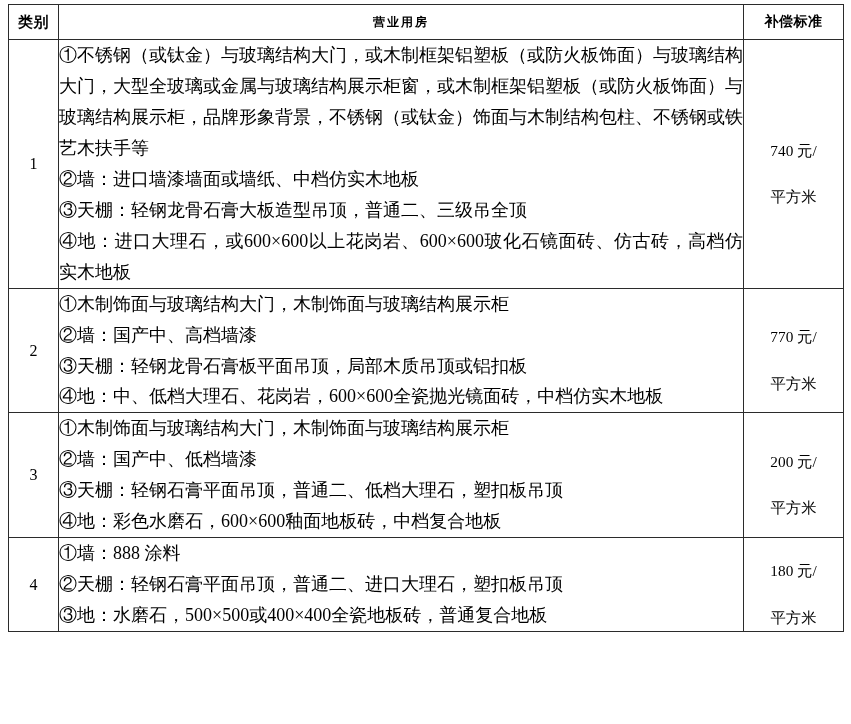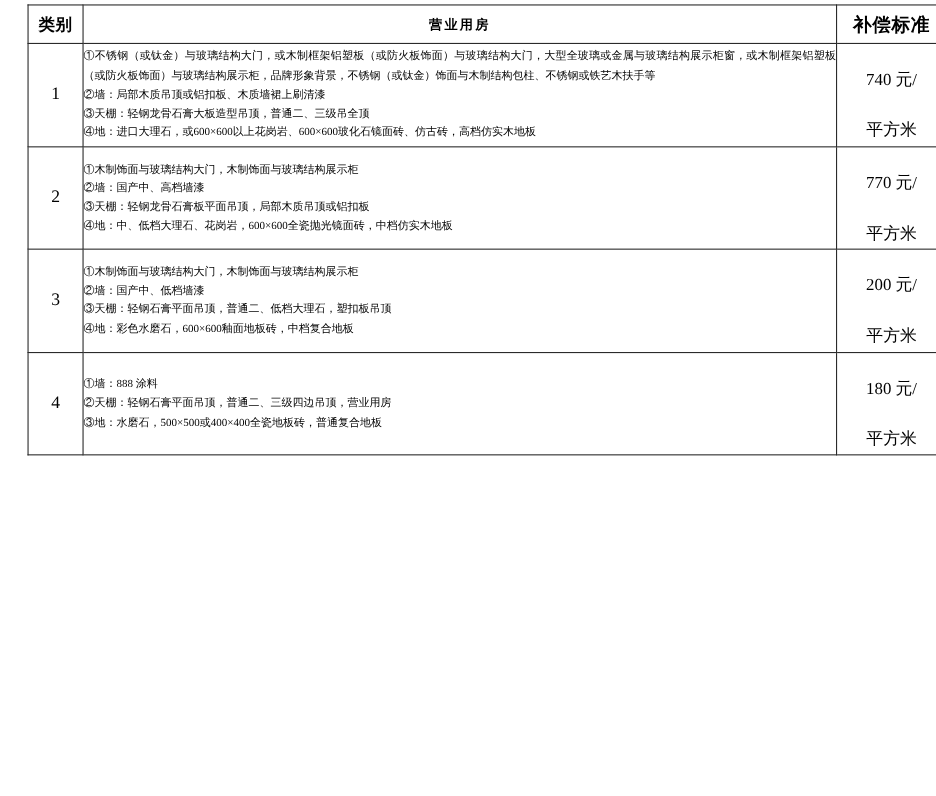--- a/index.html
+++ b/index.html
@@ -12,21 +12,21 @@
     height: 724px;
     font-family: "Liberation Serif", "DejaVu Serif", serif;
     color: #000000;
     overflow: hidden;
   }
   .page {
     position: relative;
     width: 851px;
     height: 724px;
     box-sizing: border-box;
-    padding: 4px 8px 0 25px;
+    padding: 4px 8px 0 8px;
   }
   table.comp-table {
     border-collapse: collapse;
     width: 835px;
     table-layout: fixed;
   }
   table.comp-table td,
   table.comp-table th {
     border: 1px solid #2b2b2b;
     vertical-align: middle;
@@ -38,29 +38,29 @@
 
   thead th {
     text-align: center;
     font-weight: bold;
     height: 34px;
     font-size: 17px;
     letter-spacing: 1px;
   }
   thead th.head-category { font-size: 15px; letter-spacing: 0.5px; }
   thead th.head-title { font-size: 12px; letter-spacing: 2px; }
-  thead th.head-standard { font-size: 17px; letter-spacing: 0.5px; text-align: center; }
+  thead th.head-standard { font-size: 14px; letter-spacing: 0.5px; text-align: center; }
 
   td.cat-cell {
     text-align: center;
     font-size: 16px;
   }
   td.body-cell {
     padding: 8px 12px 10px 12px;
-    font-size: 10px;
+    font-size: 18px;
     line-height: 1.72;
     text-align: justify;
     text-justify: inter-ideograph;
     margin-left: 39px;
   }
   td.std-cell {
     text-align: center;
     font-size: 15.3px;
     line-height: 1.72;
     padding: 0 6px;
@@ -89,21 +89,21 @@
         <th class="head-category">类别</th>
         <th class="head-title">营业用房</th>
         <th class="head-standard">补偿标准</th>
       </tr>
     </thead>
     <tbody>
       <tr>
         <td class="cat-cell">1</td>
         <td class="body-cell">
           <p class="item-line first">①不锈钢（或钛金）与玻璃结构大门，或木制框架铝塑板（或防火板饰面）与玻璃结构大门，大型全玻璃或金属与玻璃结构展示柜窗，或木制框架铝塑板（或防火板饰面）与玻璃结构展示柜，品牌形象背景，不锈钢（或钛金）饰面与木制结构包柱、不锈钢或铁艺木扶手等</p>
-          <p class="item-line">②墙：局部木质吊顶或铝扣板、木质墙裙上刷清漆</p>
+          <p class="item-line">②墙：进口墙漆墙面或墙纸、中档仿实木地板</p>
           <p class="item-line">③天棚：轻钢龙骨石膏大板造型吊顶，普通二、三级吊全顶</p>
           <p class="item-line">④地：进口大理石，或600×600以上花岗岩、600×600玻化石镜面砖、仿古砖，高档仿实木地板</p>
         </td>
         <td class="std-cell">
           <span class="std-line">740 元/</span>
           <span class="std-line">平方米</span>
         </td>
       </tr>
       <tr>
         <td class="cat-cell">2</td>
@@ -128,21 +128,21 @@
         </td>
         <td class="std-cell">
           <span class="std-line">200 元/</span>
           <span class="std-line">平方米</span>
         </td>
       </tr>
       <tr>
         <td class="cat-cell">4</td>
         <td class="body-cell">
           <p class="item-line first">①墙：888 涂料</p>
-          <p class="item-line">②天棚：轻钢石膏平面吊顶，普通二、三级四边吊顶，营业用房</p>
+          <p class="item-line">②天棚：轻钢石膏平面吊顶，普通二、进口大理石，塑扣板吊顶</p>
           <p class="item-line">③地：水磨石，500×500或400×400全瓷地板砖，普通复合地板</p>
         </td>
         <td class="std-cell">
           <span class="std-line">180 元/</span>
           <span class="std-line">平方米</span>
         </td>
       </tr>
     </tbody>
   </table>
 </div>

